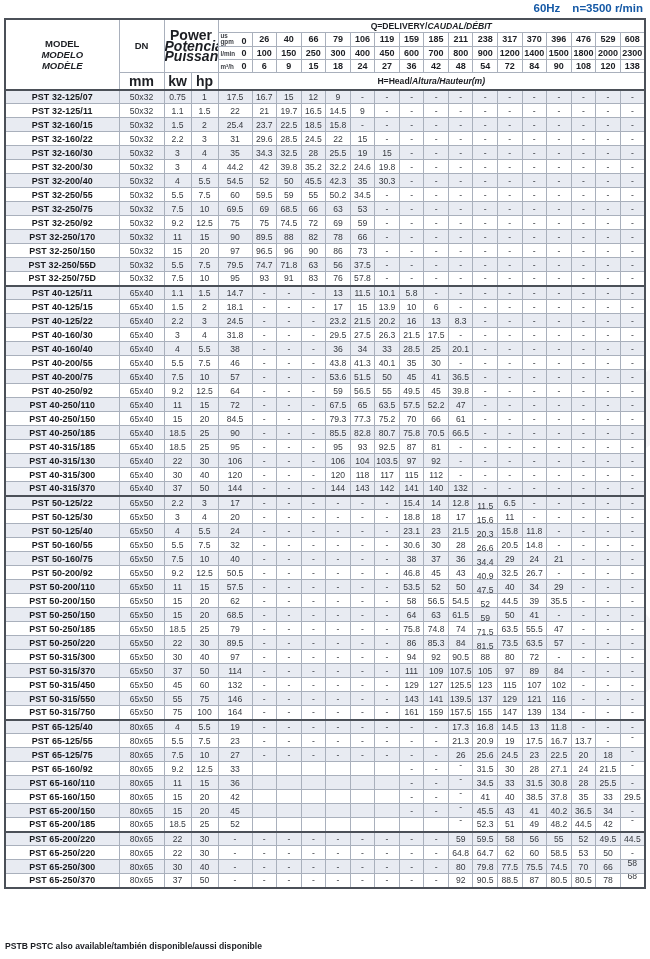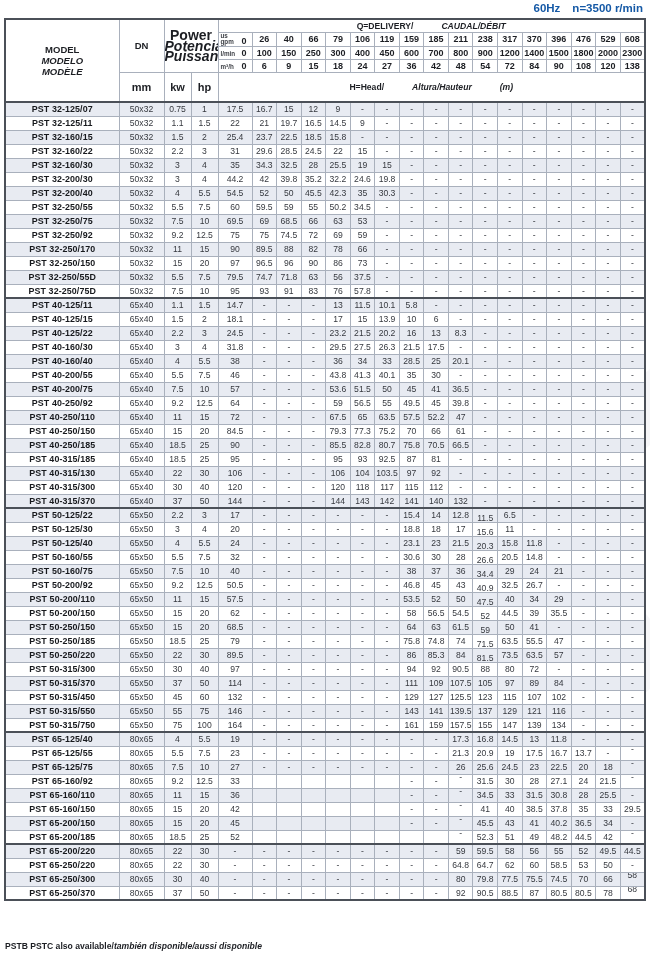--- a/index.html
+++ b/index.html
@@ -19,38 +19,38 @@
   th, td { border:1px solid #a9b0bc; text-align:center; vertical-align:middle; color:#36393f; padding:0; overflow:hidden; white-space:nowrap; }
 
   thead { border-bottom:2px solid #4b5058; }
   thead th { font-weight:bold; color:#1c1e23; background:#fff; }
   th.model-h { font-size:9.5px; line-height:11px; }
   th.model-h .i { font-style:italic; }
   th.dn-h { font-size:9.5px;margin-top:46px; }
   th.power-h { font-size:14px; line-height:10.5px; }
   th.power-h .i { font-style:italic; }
   th.q-title { font-size:8.6px; height:13px; }
-  th.q-title .i, th.h-title .i { font-style:italic;padding-left:28px; }
+  th.q-title .i, th.h-title .i { font-style:italic; }
   th.h-title { font-size:8.6px; height:13px;margin-left:9px; }
   th.unit-cell { height:13px; }
   .unit-wrap { display:flex; align-items:flex-end; justify-content:space-between; padding:0 5px 0 2px; }
   .unit-lbl { font-size:6.3px; font-weight:bold; color:#3c3f45; text-align:left; line-height:6.5px; }
   .unit-zero { font-size:9px; font-weight:bold; }
   th.flow-num { font-size:9px; height:13px; }
-  th.small-unit { font-size:11px; font-weight:bold; height:30px;margin-left:20px; }
+  th.small-unit { font-size:14px; font-weight:bold; height:17px;margin-left:20px; }
 
   tbody td { height:14px; font-size:8.6px; }
   tbody td.model { font-weight:bold; font-size:8.9px; color:#17191d; letter-spacing:0.1px; }
   tbody tr.shade td { background:#e8ebf2; }
   tbody tr.group-start td { border-top:2px solid #4b5058; }
   tbody td .off-lo { display:inline-block; transform:translateY(3px); }
   tbody td .off-hi { display:inline-block; transform:translateY(-4px); }
 
   .footer { position:absolute; left:5px; right:5px; top:941px; display:flex; justify-content:space-between; align-items:baseline; font-size:8.6px; font-weight:bold; color:#1c1e23; }
-  .footer .i { font-style:italic; }
+  .footer .i { }
   .footer .pages { color:#1559a6; margin-left:7px; }
 </style>
 </head>
 <body>
 
 <div class="page">
 
   <div class="top-note">
     <span>60Hz</span>
     <span>n=3500 r/min</span>

